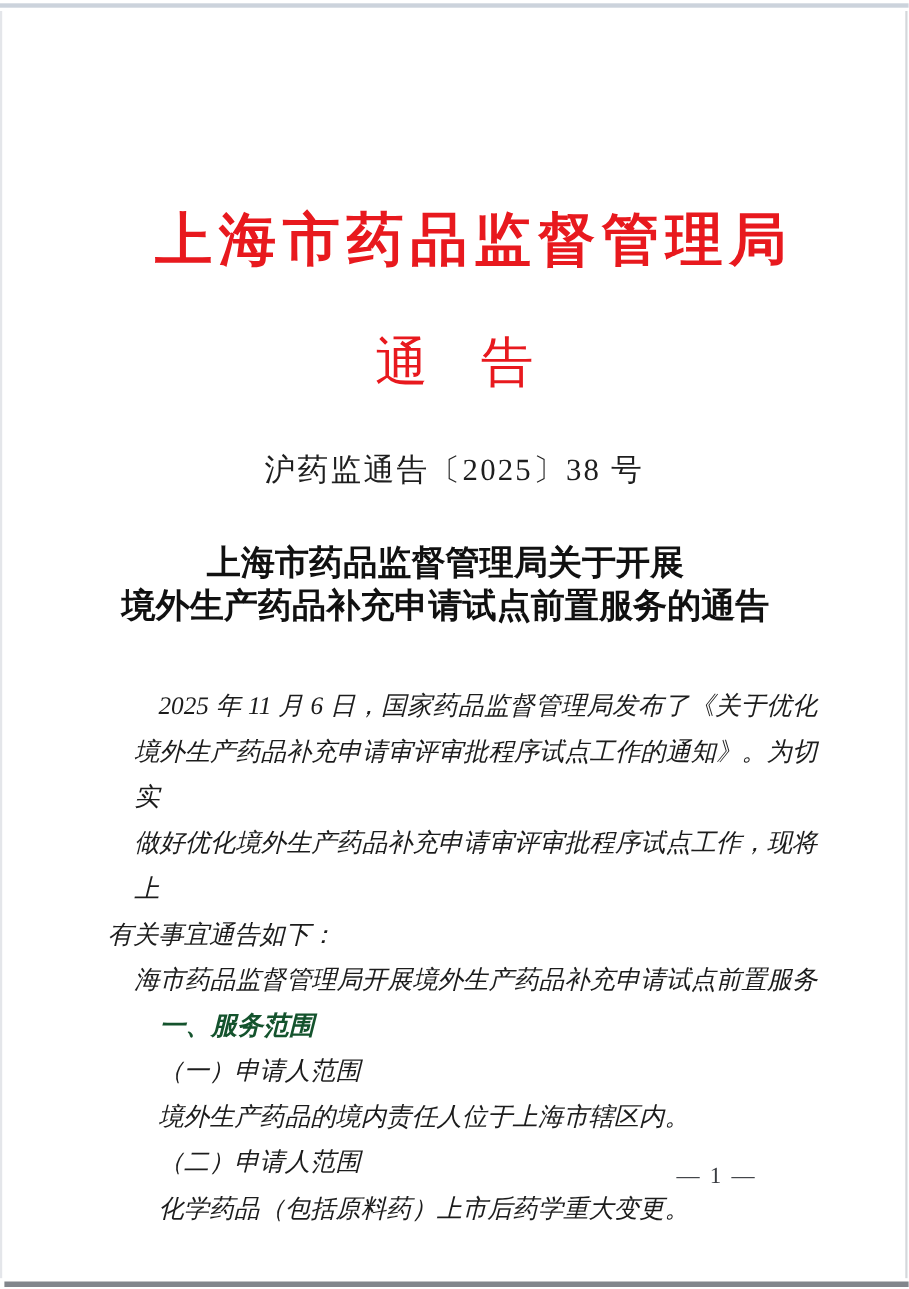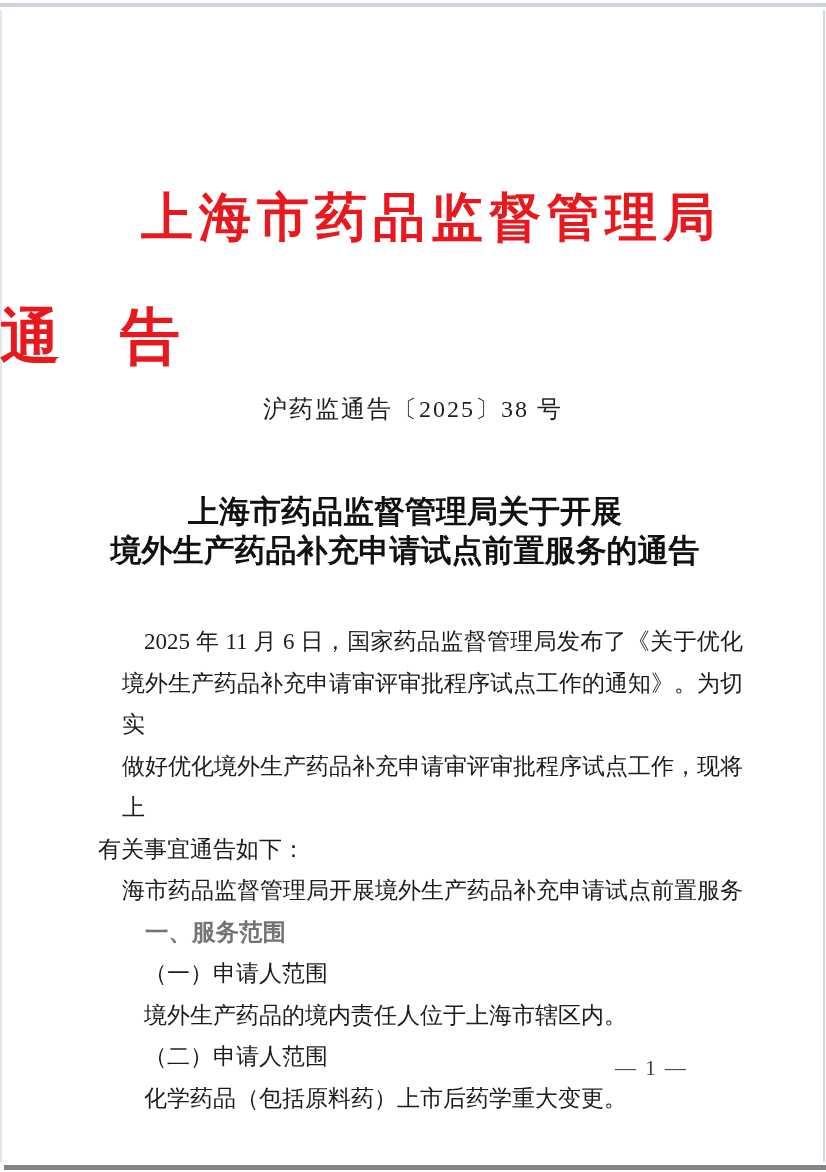--- a/index.html
+++ b/index.html
@@ -47,32 +47,32 @@
     letter-spacing: 6px;
     padding-left: 6px; 
     color: var(--accent-red, #e8191e);
     font-family: "Liberation Serif", "DejaVu Serif", serif;
     white-space: nowrap;
     margin-left: 30px;
   }
   .doc-type {
     position: absolute;
     top: 297px; left: 0; right: 0;
-    text-align: left;
-    font-size: 60px;
-    font-weight: bold;
+    text-align: center;
+    font-size: 48px;
+    font-weight: normal;
     color: var(--accent-red, #e8191e);
     font-family: "Liberation Serif", "DejaVu Serif", serif;
     white-space: nowrap;
   }
   .doc-number {
     position: absolute;
-    top: 393px; left: 0; right: 0;
+    top: 408px; left: 0; right: 0;
     text-align: center;
-    font-size: 24px;
+    font-size: 28px;
     letter-spacing: 2px;
     color: #1e1e1e;
     white-space: nowrap;
   }
   .doc-title {
     position: absolute;
     top: 492px; left: 0; right: 16px;
     text-align: center;
     font-size: 31px;
     line-height: 39px;
@@ -82,40 +82,40 @@
   }
   .body-text {
     position: absolute;
     top: 621px;
     left: 98px;
     width: 645px;
     font-size: 23px;
     line-height: 41.5px;
     color: #1c1c1c;
   }
-  .body-text .line { min-height: 41.5px; }
+  .body-text .line { min-height: 41.5px; font-style: italic; }
   .line.first {
     text-indent: 2em;
     text-align: justify;
     text-align-last: justify;
   }
   .line.full {
     text-align: justify;
     text-align-last: justify;
     margin-left: 24px;
   }
   .line.end {
     text-align: left;
   }
   .line.heading {
     text-indent: 2em;
     font-family: "Liberation Sans", "DejaVu Sans", sans-serif;
     font-weight: bold;
     font-size: 23.5px;
-    color: #737373;
+    color: #14532d;
   }
   .line.sub {
     text-indent: 2em;
   }
   .page-number {
     position: absolute;
     top: 1056px;
     right: 138px;
     font-size: 21px;
     letter-spacing: 2px;

